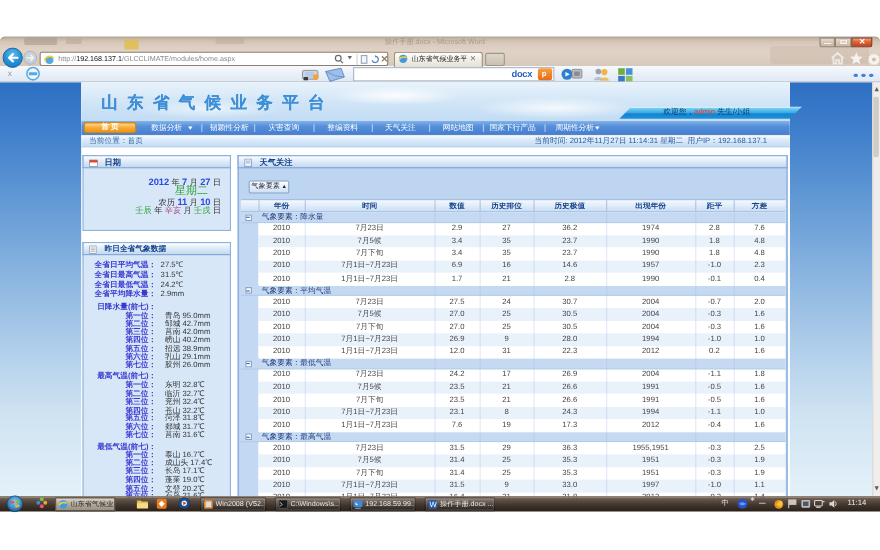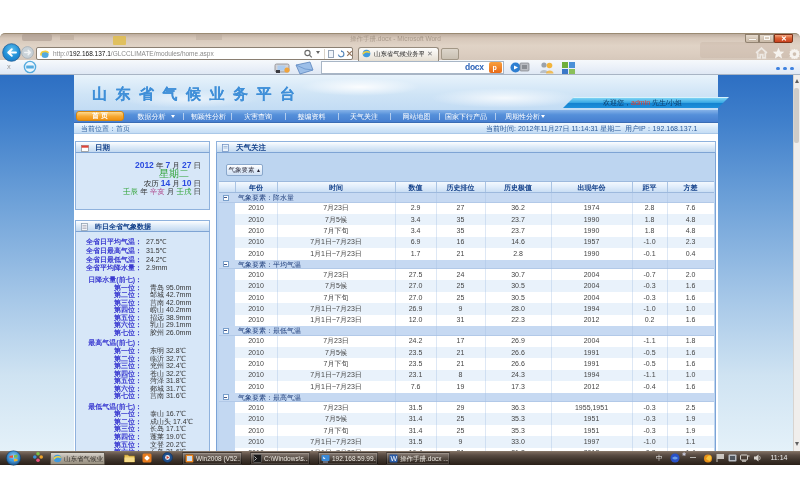--- a/index.html
+++ b/index.html
@@ -152,21 +152,21 @@
 <div class="ab" style="left:625px;top:124.5px;height:8px;font-size:7px;line-height:8px;color:#2a5a9a;white-space:nowrap;">用户IP：192.168.137.1</div>
 <div class="ab" style="left:75px;top:141px;width:135px;height:69px;background:#d7e7f8;border:1px solid #8fb2dd;"></div>
 <div class="ab" style="left:75px;top:141px;width:135px;height:12px;background:linear-gradient(180deg,#fdfeff 0,#dfecf9 45%,#c3d9f0 100%);border:1px solid #8fb2dd;border-bottom:1px solid #7ea4d4;"></div>
 <svg class="ab" style="left:81px;top:143.5px;" width="8" height="8" viewBox="0 0 8 8">
       <rect x="0.5" y="1.5" width="7" height="6" fill="#fff" stroke="#888" stroke-width="0.7"></rect>
       <rect x="0.5" y="1.5" width="7" height="2.2" fill="#e04338"></rect>
     </svg>
 <div class="ab" style="left:95px;top:143px;height:9px;font-size:7.5px;line-height:9px;font-weight:bold;color:#15428b;white-space:nowrap;">日期</div>
 <div class="ab" style="left:80px;top:160.5px;width:121px;height:8px;font-size:7.5px;line-height:8px;color:#333;text-align:right;white-space:nowrap;"><b style="color:#2b4bdf;font-size:8.5px;">2012</b> 年 <b style="color:#2b4bdf;font-size:8.5px;">7</b> 月 <b style="color:#2b4bdf;font-size:8.5px;">27</b> 日</div>
 <div class="ab" style="left:68px;top:169.8px;width:121px;height:8px;font-size:10px;line-height:8px;color:#333;text-align:right;white-space:nowrap;"><span style="color:#2fa335;">星期二</span></div>
-<div class="ab" style="left:80px;top:179.1px;width:121px;height:8px;font-size:7.5px;line-height:8px;color:#333;text-align:right;white-space:nowrap;">农历 <b style="color:#2b4bdf;font-size:8.5px;">14</b> 月 <b style="color:#2b4bdf;font-size:8.5px;">10</b> 日</div>
+<div class="ab" style="left:80px;top:179.1px;width:121px;height:8px;font-size:7.5px;line-height:8px;color:#333;text-align:right;white-space:nowrap;">农历 <b style="color:#2b4bdf;font-size:8.5px;">11</b> 月 <b style="color:#2b4bdf;font-size:8.5px;">10</b> 日</div>
 <div class="ab" style="left:80px;top:188.4px;width:121px;height:8px;font-size:7.5px;line-height:8px;color:#333;text-align:right;white-space:nowrap;"><span style="color:#2fa335;">壬辰</span> 年 <span style="color:#b05090;">辛亥</span> 月 <span style="color:#2fa335;">壬戌</span> 日</div>
 <div class="ab" style="left:75px;top:220px;width:135px;height:231px;background:#d7e7f8;border:1px solid #8fb2dd;border-bottom:none;"></div>
 <div class="ab" style="left:75px;top:220px;width:135px;height:11.5px;background:linear-gradient(180deg,#fdfeff 0,#dfecf9 45%,#c3d9f0 100%);border:1px solid #8fb2dd;border-bottom:1px solid #7ea4d4;"></div>
 <svg class="ab" style="left:81px;top:222.5px;" width="7" height="8" viewBox="0 0 7 8">
       <rect x="0.5" y="0.5" width="6" height="7" fill="#f2f5f8" stroke="#8899aa" stroke-width="0.7"></rect>
       <line x1="1.5" y1="2.5" x2="5.5" y2="2.5" stroke="#99a" stroke-width="0.6"></line>
       <line x1="1.5" y1="4" x2="5.5" y2="4" stroke="#99a" stroke-width="0.6"></line>
       <line x1="1.5" y1="5.5" x2="5.5" y2="5.5" stroke="#99a" stroke-width="0.6"></line>
     </svg>
 <div class="ab" style="left:95px;top:221.75px;height:9px;font-size:7px;line-height:9px;font-weight:bold;color:#15428b;white-space:nowrap;">昨日全省气象数据</div>

